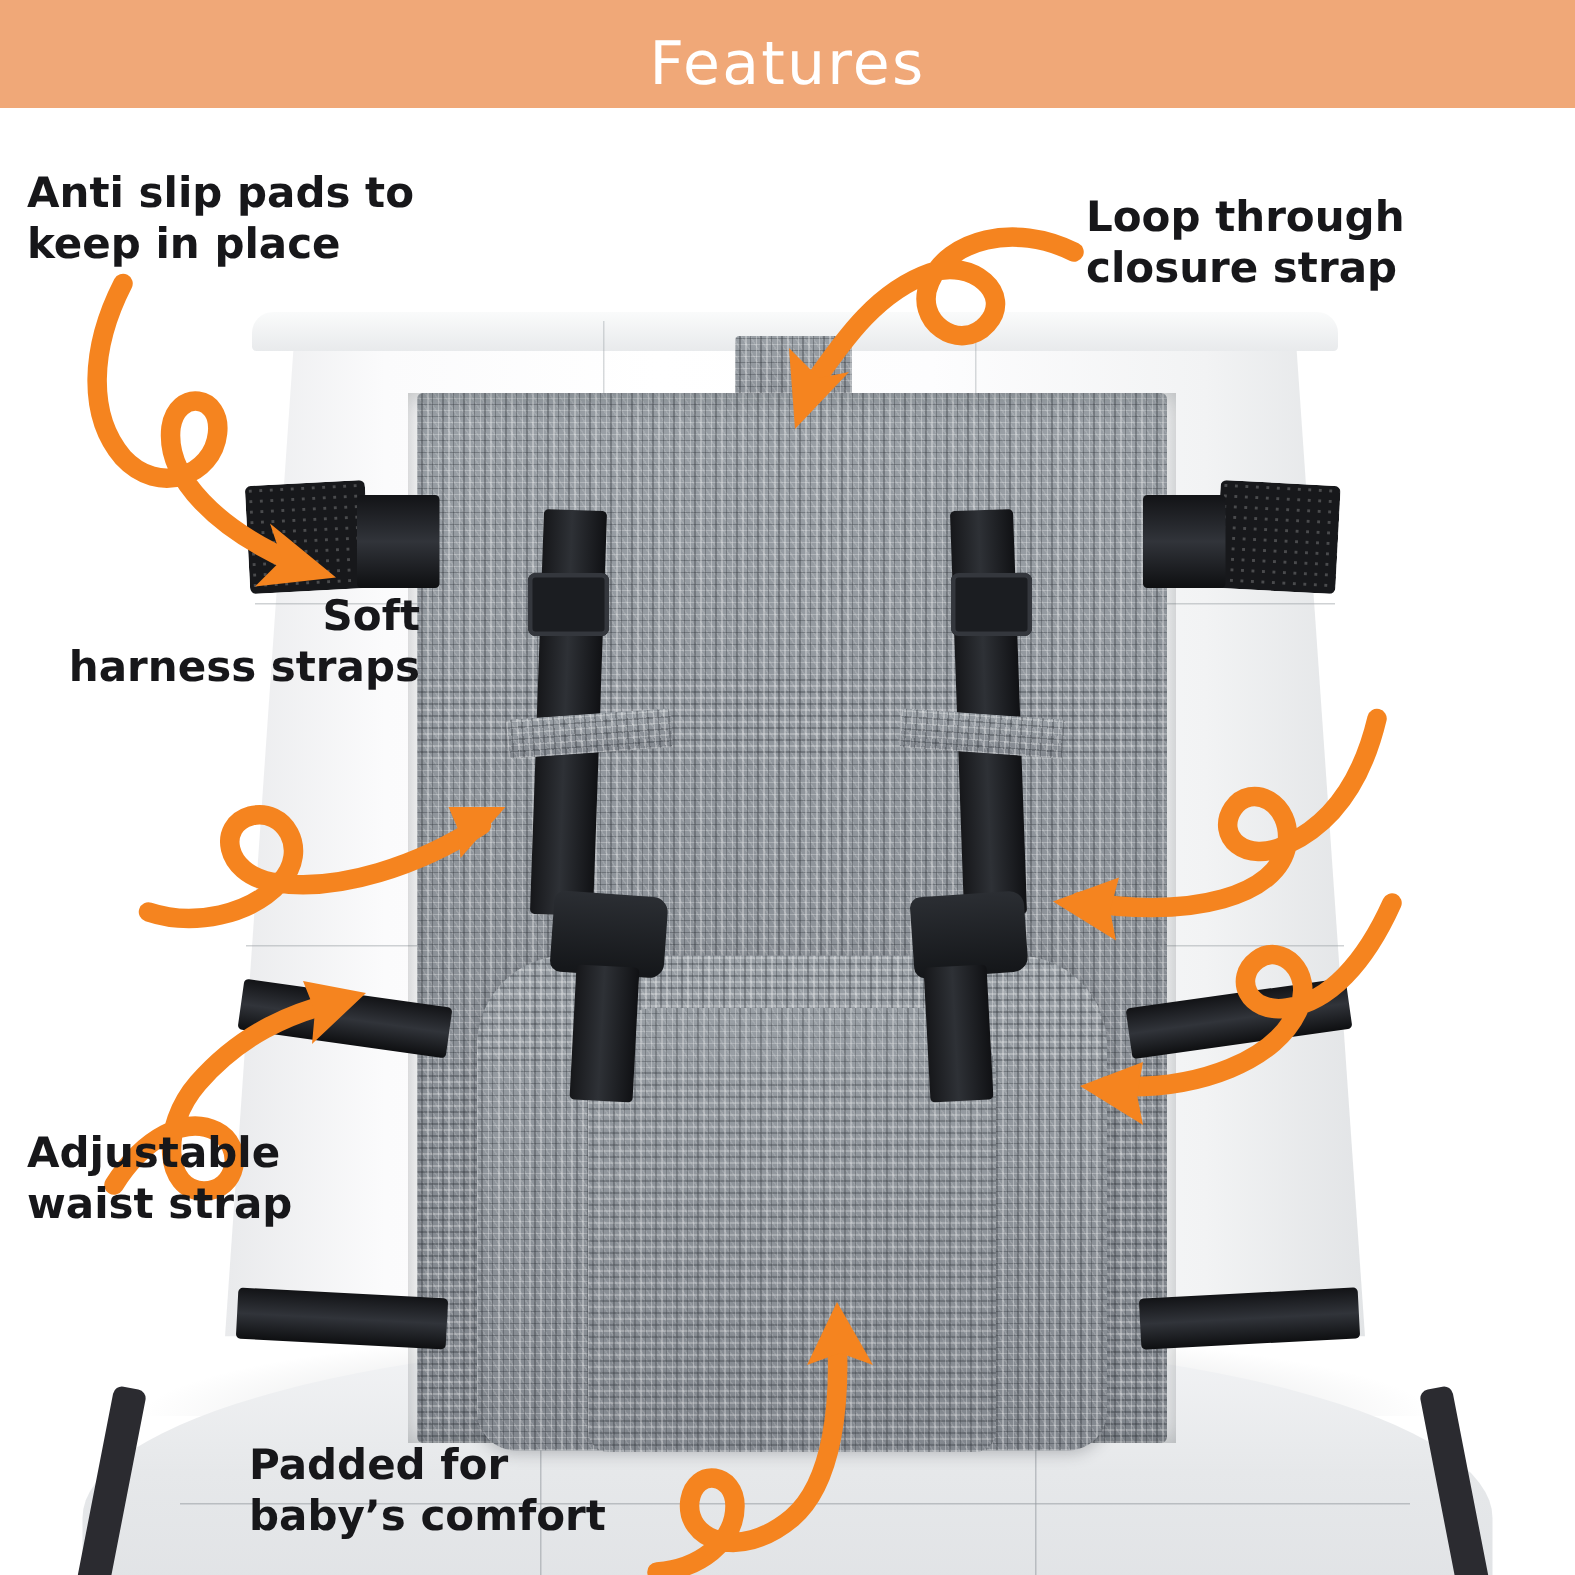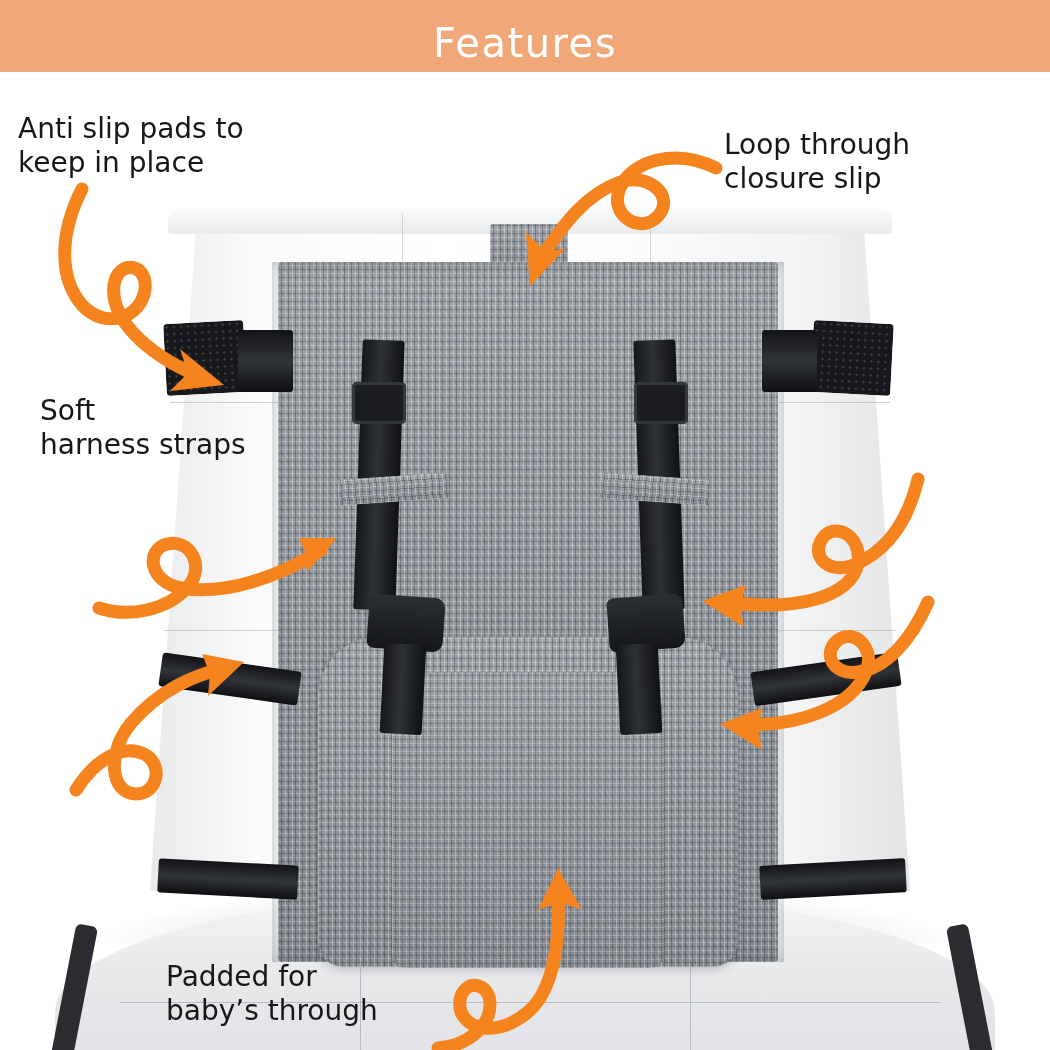--- a/index.html
+++ b/index.html
@@ -63,22 +63,22 @@
     background-color:#17181b;
     background-image:radial-gradient(rgba(255,255,255,.22) 0.9px, rgba(0,0,0,0) 1.2px);
     background-size:7px 7px;}
   .slider{position:absolute;background:#1b1d21;border-radius:5px;
     box-shadow:inset 0 0 0 3px #34373d;}
   .srbuckle{position:absolute;background:linear-gradient(180deg,#2b2e33,#141619);border-radius:7px 10px 10px 7px;}
   .loopfab{position:absolute;border-radius:3px;}
 
   
   .label{position:absolute;color:#17171a;font-size:28px;line-height:1.22;
-    font-family:"DejaVu Sans",sans-serif;font-weight:400;white-space:pre-line;}
-  .lbl-center{text-align:left;}
+    font-family:"DejaVu Sans",sans-serif;font-weight:700;white-space:pre-line;}
+  .lbl-center{text-align:right;}
 
   .arrow{position:absolute;pointer-events:none;}
   .arrow svg{display:block;overflow:visible;}
   .apath{fill:none;stroke:#f5841f;stroke-width:13;stroke-linecap:round;stroke-linejoin:round;}
   .ahead{fill:#f5841f;}
 </style>
 </head>
 <body>
 
 <div id="stage">
@@ -178,25 +178,27 @@
       <svg width="200" height="200" viewBox="0 0 200 200">
         <path class="apath" d="M20,186 C48,184 72,166 72,142 C72,120 46,116 42,138 C38,164 74,180 110,150 C138,126 142,72 140,30"></path>
         <path class="ahead" d="M120,48 L140,6 L164,48 L142,40 Z"></path>
       </svg>
     </div>
 
     <div class="label" style="left:18px;top:40px;">Anti slip pads to
 keep in place</div>
 
     <div class="label" style="left:724px;top:56px;">Loop through
-closure slip</div>
+closure strap</div>
 
     <div class="label lbl-center" style="left:40px;top:322px;width:240px;">Soft
 harness straps</div>
 
 
+    <div class="label" style="left:18px;top:680px;">Adjustable
+waist strap</div>
 
 
     <div class="label" style="left:166px;top:888px;">Padded for
-baby’s through</div>
+baby’s comfort</div>
 
   </div>
 </div>
 
 </body></html>

